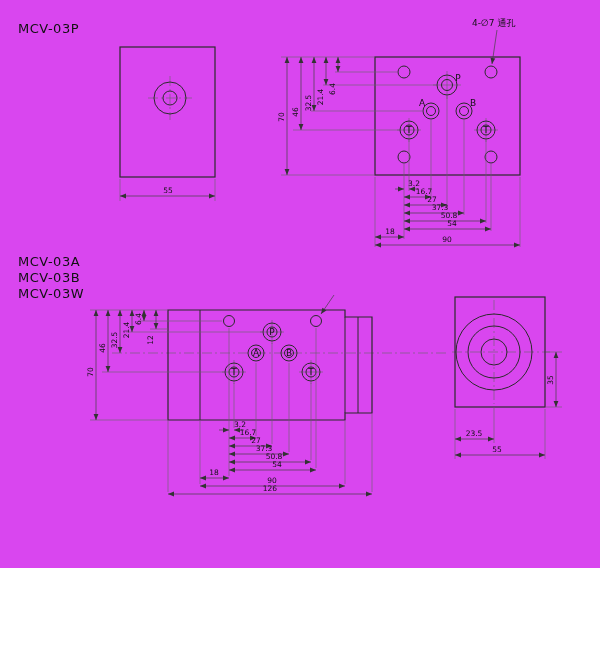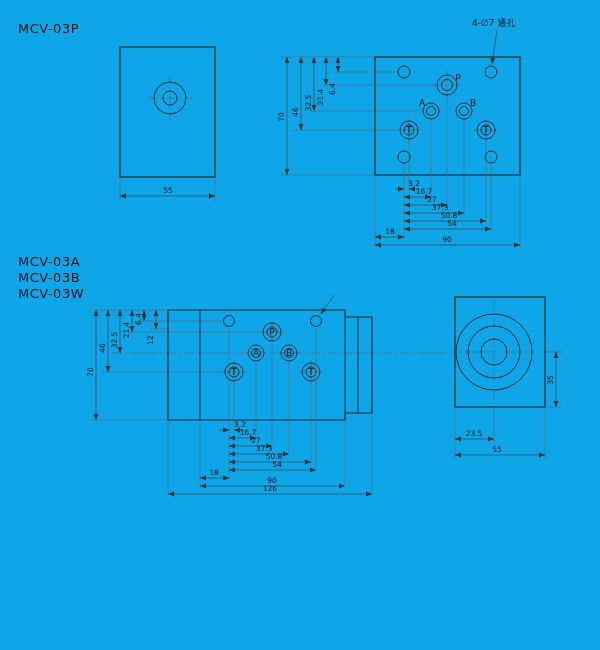--- a/index.html
+++ b/index.html
@@ -1,16 +1,16 @@
 <!DOCTYPE html>
 <html><head>
 <meta charset="utf-8">
 <style>
   html,body{margin:0;padding:0;background:#ffffff;}
-  .page{width:600px;height:650px;background:#0ea5e9;position:relative;overflow:hidden;}
+  .page{width:600px;height:568px;background:#d946ef;position:relative;overflow:hidden;}
   svg text{font-family:"DejaVu Sans","Liberation Sans",sans-serif;}
   .outline{fill:none;stroke:#2b2b2b;stroke-width:1.2;}
   .thin{fill:none;stroke:#2b2b2b;stroke-width:1;}
   .ext{stroke:#666;stroke-width:0.6;fill:none;}
   .dimline{stroke:#444;stroke-width:0.7;fill:none;}
   .cl{stroke:#666;stroke-width:0.6;fill:none;stroke-dasharray:10 3 2 3;}
   .dim{font-size:7.5px;fill:#111;text-anchor:middle;}
   .port{font-size:9px;fill:#111;text-anchor:middle;}
   .title{font-size:13px;fill:#111;letter-spacing:0.5px;}
   .note{font-size:9px;fill:#111;}

